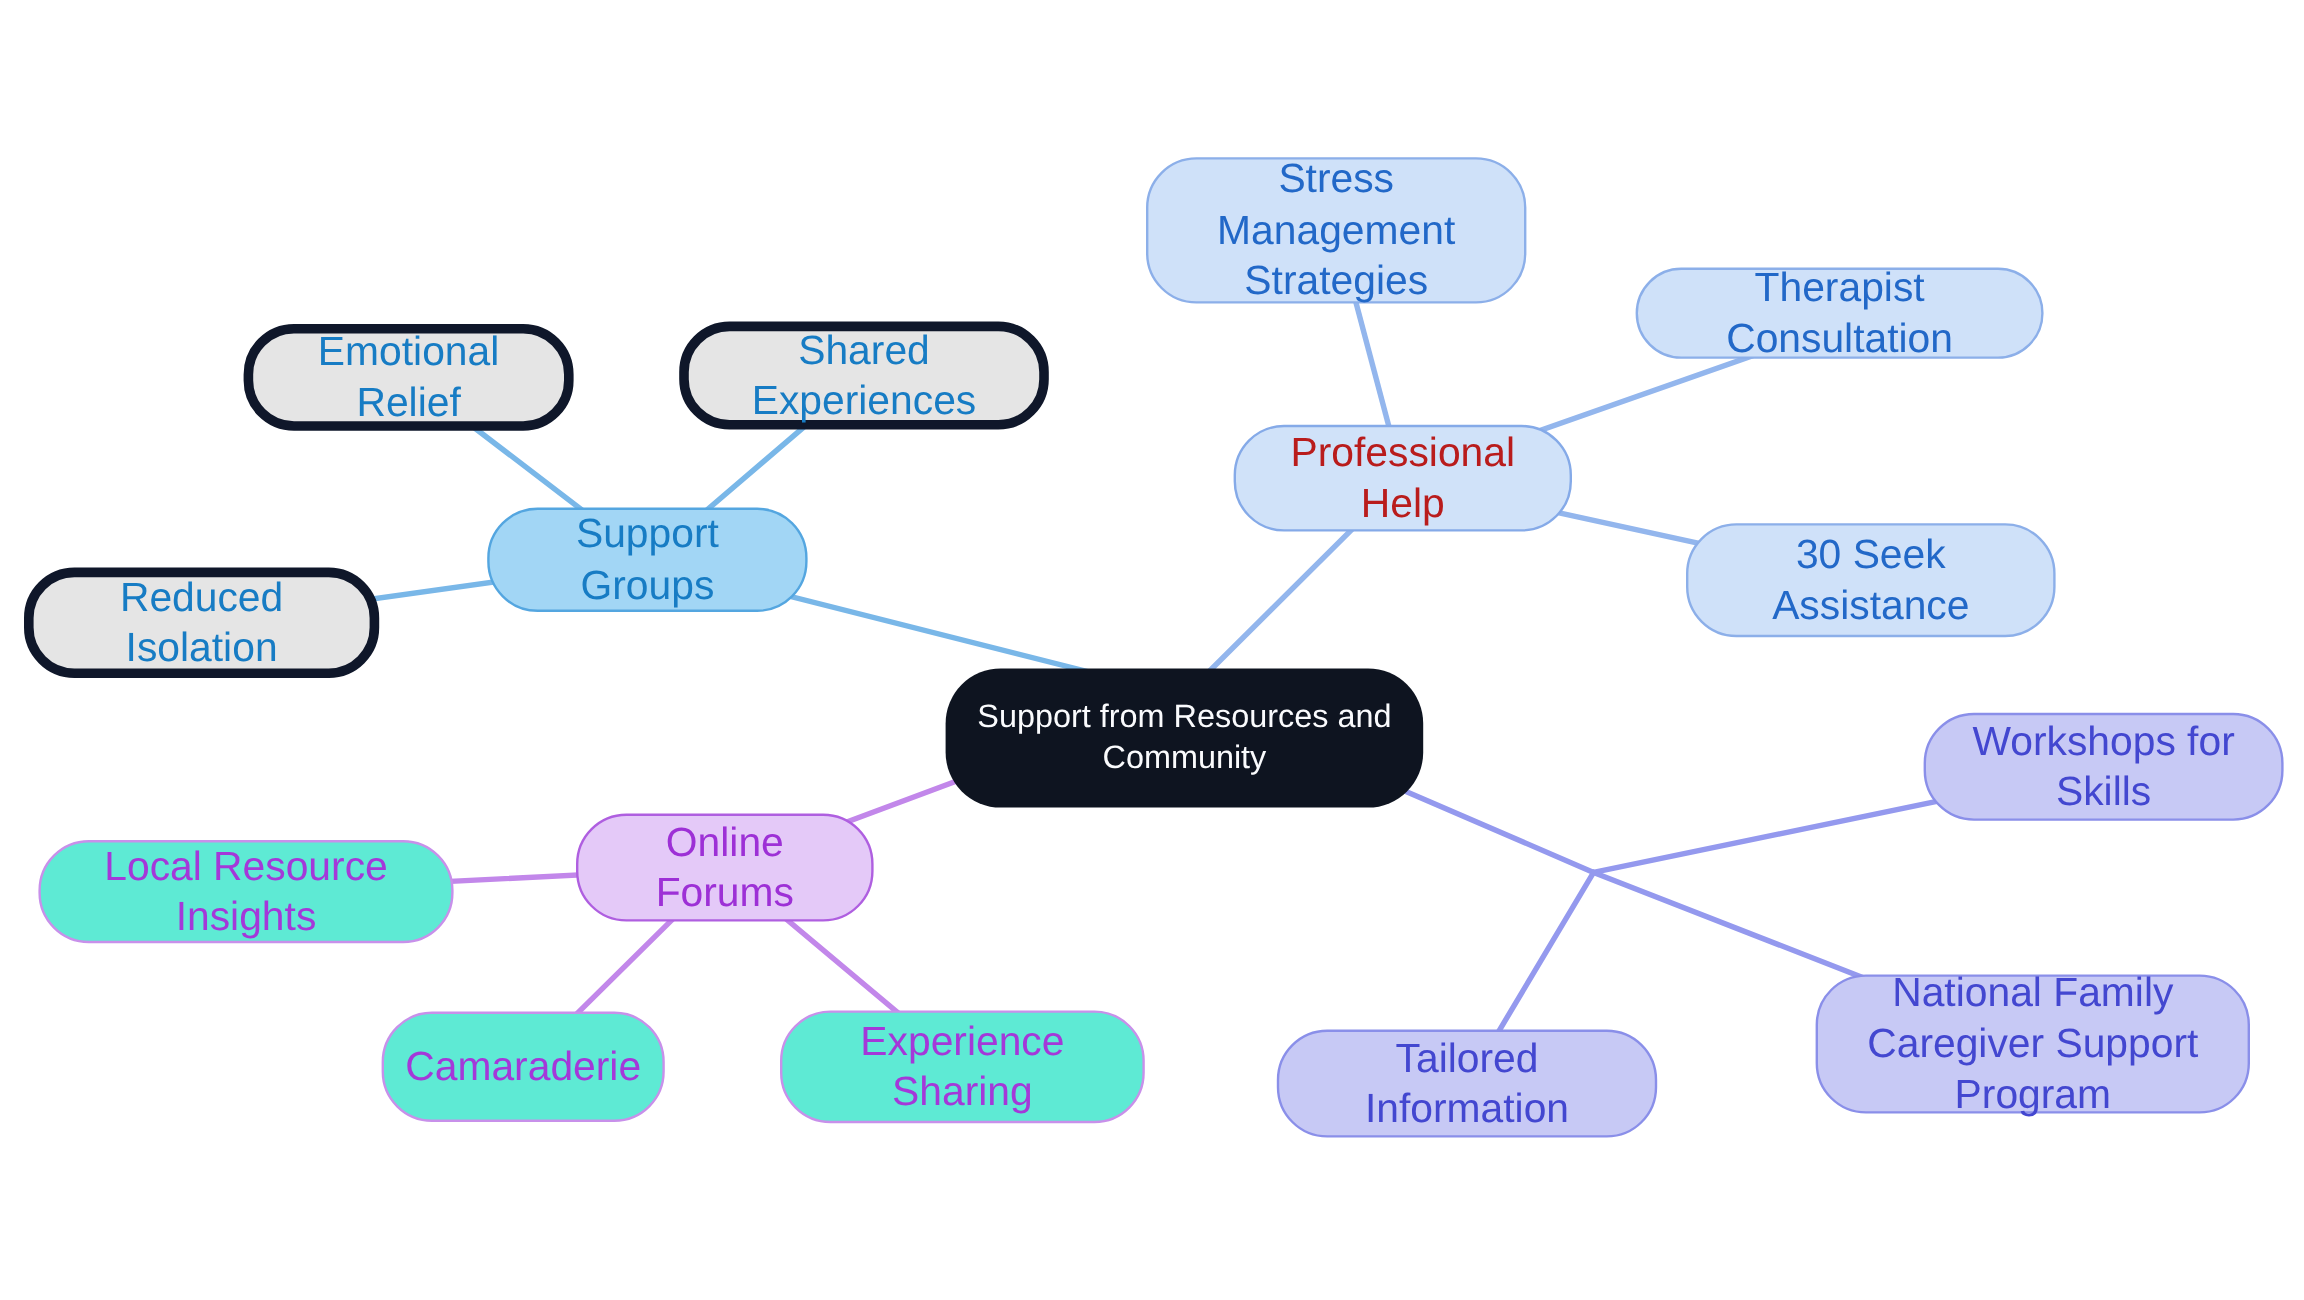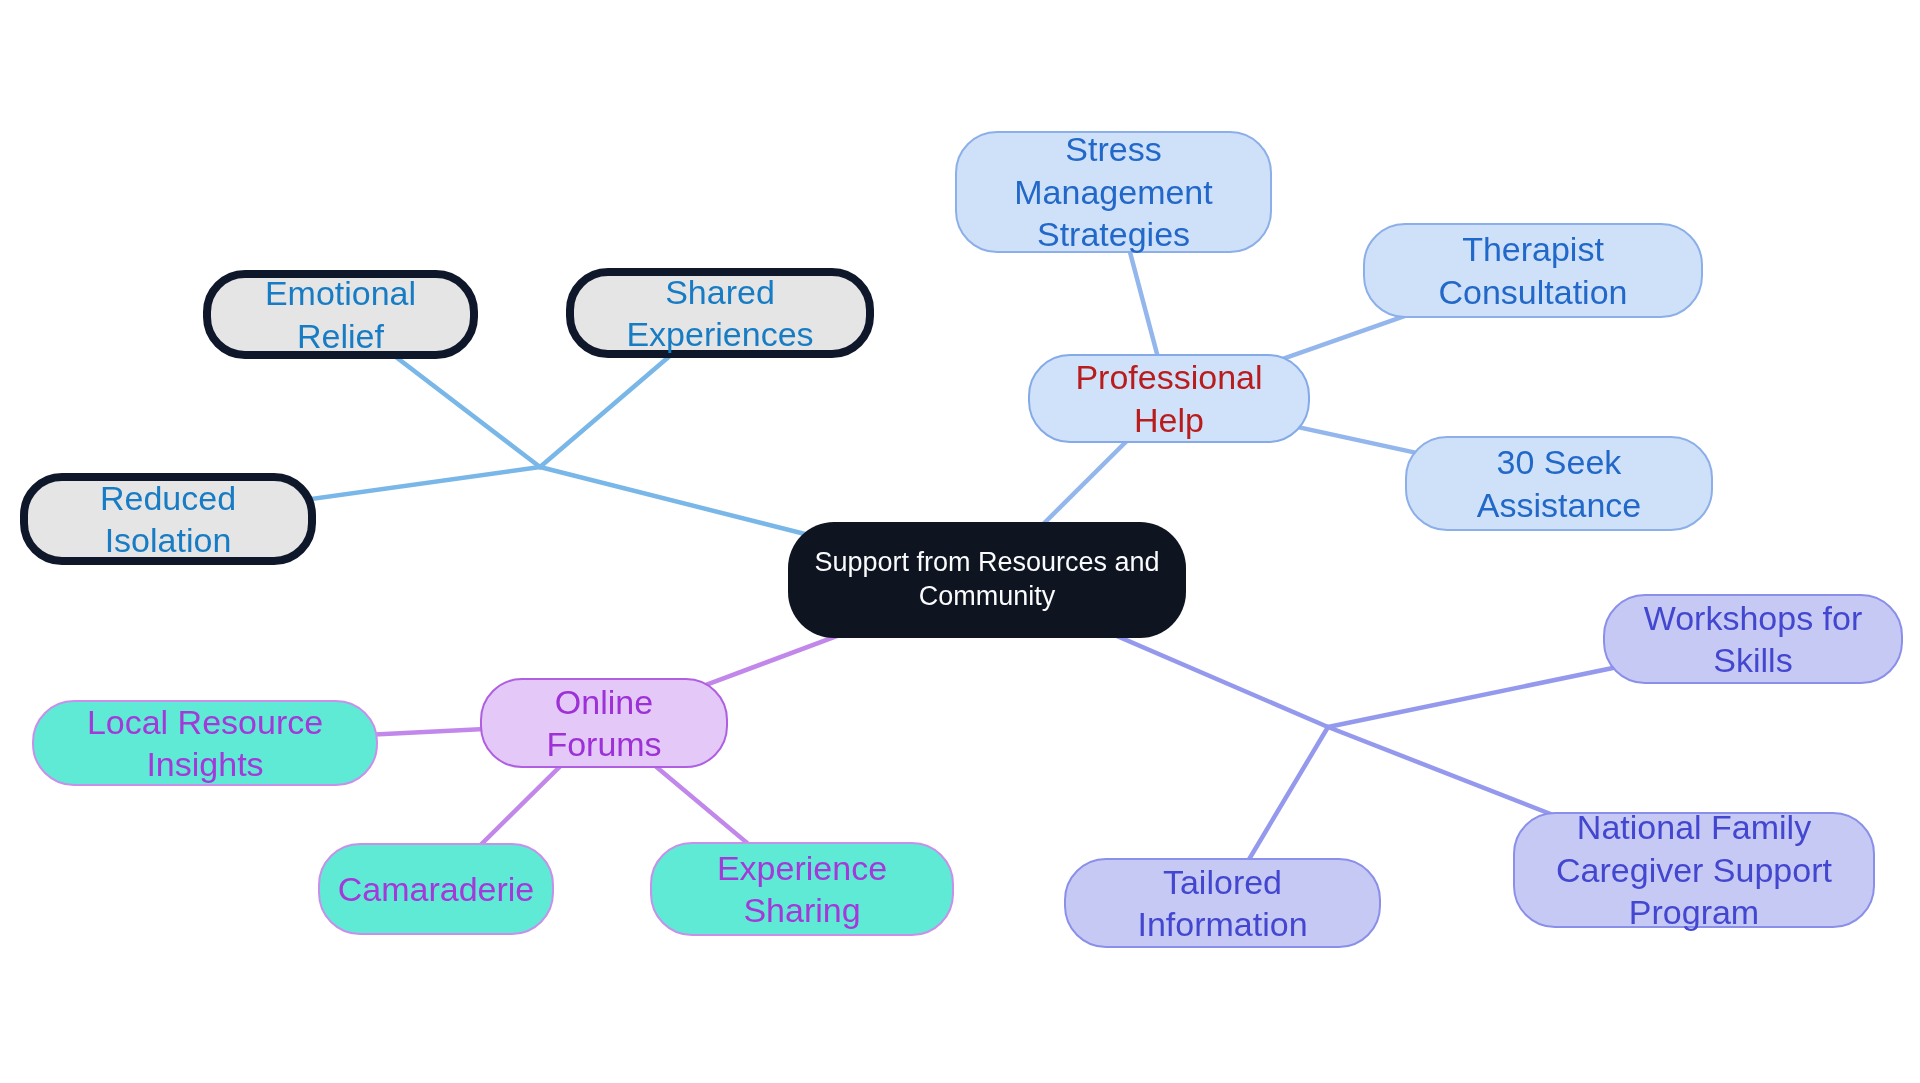--- a/index.html
+++ b/index.html
@@ -33,20 +33,21 @@
     font-size: 34px;
     line-height: 1.25;
     padding: 6px 18px;
     cursor: default;
   }
   .node-root {
     background: #0e1420;
     color: #fafbfd;
     border-radius: 46px;
     font-size: 27px;
+    margin-top: 35px;
   }
   .sg-parent  { background: #a2d6f5; border: 2px solid #54a6e0; color: #177cc4; }
   .sg-child   { background: #e5e5e5; border: 8px solid #0f172a; color: #177cc4; }
   .ph-parent  { background: #d0e2f9; border: 2px solid #85aae8; color: #b91c1c; }
   .ph-child   { background: #cfe1f9; border: 2px solid #8cafe9; color: #2268c8; }
   .cr-parent  { background: #c5c7f4; border: 2px solid #8186e8; color: #4347d0; }
   .cr-child   { background: #c7c9f5; border: 2px solid #8a8fe9; color: #4347d0; }
   .of-parent  { background: #e4c9f8; border: 2px solid #af5fe0; color: #9d30d6; }
   .of-child   { background: #5eead4; border: 2px solid #c890ea; color: #a438d9; }
 </style>
@@ -75,37 +76,40 @@
     <line class="edge edge-purple" x1="987" y1="580" x2="604" y2="723"></line>
     <line class="edge edge-purple" x1="604" y1="723" x2="205" y2="743"></line>
     <line class="edge edge-purple" x1="604" y1="723" x2="436" y2="889"></line>
     <line class="edge edge-purple" x1="604" y1="723" x2="802" y2="889"></line>
   </svg>
 
   <div class="node node-root" style="left:788px; top:522px; width:398px; height:116px;">
     <span>Support from Resources and Community</span>
   </div>
 
+  <div class="node sg-parent" style="left:406px; top:423px; width:267px; height:87px;">
+    <span>Support Groups</span>
+  </div>
   <div class="node sg-child" style="left:203px; top:270px; width:275px; height:89px;">
     <span>Emotional Relief</span>
   </div>
   <div class="node sg-child" style="left:566px; top:268px; width:308px; height:90px;">
     <span>Shared Experiences</span>
   </div>
   <div class="node sg-child" style="left:20px; top:473px; width:296px; height:92px;">
     <span>Reduced Isolation</span>
   </div>
 
   <div class="node ph-parent" style="left:1028px; top:354px; width:282px; height:89px;">
     <span>Professional Help</span>
   </div>
   <div class="node ph-child" style="left:955px; top:131px; width:317px; height:122px;">
     <span>Stress Management Strategies</span>
   </div>
-  <div class="node ph-child" style="left:1363px; top:223px; width:340px; height:95px;justify-content:flex-end;">
+  <div class="node ph-child" style="left:1363px; top:223px; width:340px; height:76px;justify-content:flex-end;">
     <span>Therapist Consultation</span>
   </div>
   <div class="node ph-child" style="left:1405px; top:436px; width:308px; height:95px;">
     <span>30 Seek Assistance</span>
   </div>
 
   <div class="node cr-child" style="left:1603px; top:594px; width:300px; height:90px;">
     <span>Workshops for Skills</span>
   </div>
   <div class="node cr-child" style="left:1513px; top:812px; width:362px; height:116px;">

